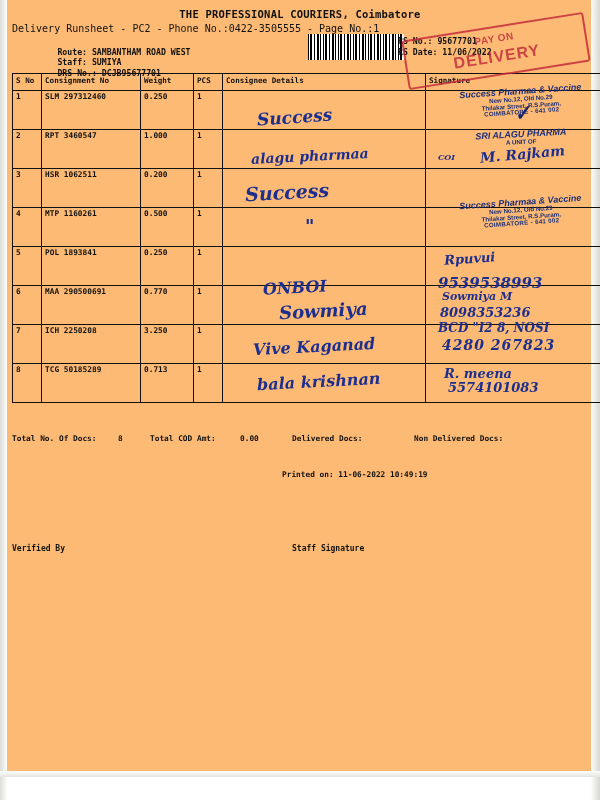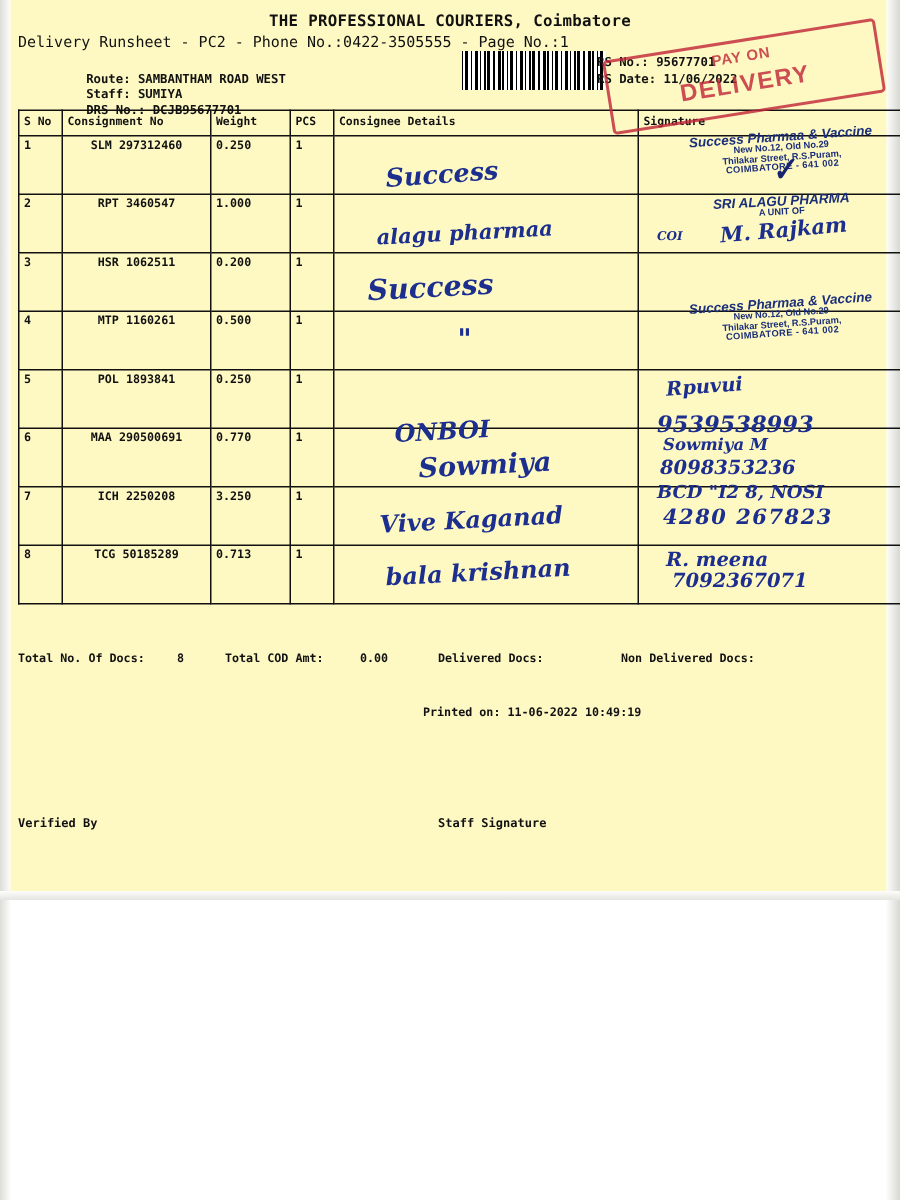--- a/index.html
+++ b/index.html
@@ -12,22 +12,22 @@
     height: 800px;
     position: relative;
     font-family: "DejaVu Sans Mono", monospace;
     color: #111;
     overflow: hidden;
   }
   .page {
     position: absolute;
     left: 0; top: 0;
     width: 600px;
-    height: 600px;
-    background: #fef9c3;
+    height: 777px;
+    background: #fdba74;
   }
   
   .scan-edge-left {
     position: absolute; left: 0; top: 0; width: 7px; height: 800px;
     background: linear-gradient(to right, #dcdcd8, #fdfdfb);
   }
   .scan-edge-right {
     position: absolute; right: 0; top: 0; width: 9px; height: 800px;
     background: linear-gradient(to left, #d7d7d3, #fdfdfb);
   }
@@ -110,21 +110,21 @@
     font-family: "DejaVu Sans Mono", monospace;
   }
   table.runsheet th {
     height: 12px;
     text-align: left;
     font-size: 7.6px;
     padding-top: 2px;
     padding-bottom: 2px;
   }
   .c-sno { width: 22px; text-align: left; }
-  .c-no { width: 92px; text-align: center; }
+  .c-no { width: 92px; }
   .c-wt { width: 46px; }
   .c-pcs { width: 22px; }
   .c-cons { width: 196px; }
   .c-sign { width: 190px; }
 
   td.sig-cell { position: relative; }
   td.cons-cell { position: relative; }
 
   
   .hand {
@@ -342,21 +342,21 @@
         <tr>
           <td class="c-sno">8</td>
           <td class="c-no">TCG 50185289</td>
           <td class="c-wt">0.713</td>
           <td class="c-pcs">1</td>
           <td class="c-cons cons-cell">
             <span class="hand" style="left:34px; top:8px; font-size:16px; transform:rotate(-3deg);">bala krishnan</span>
           </td>
           <td class="c-sign sig-cell">
             <span class="hand" style="left:18px; top:2px; font-size:13px;">R. meena</span>
-            <span class="hand" style="left:22px; top:16px; font-size:13px;">7092367071</span>
+            <span class="hand" style="left:22px; top:16px; font-size:13px;">5574101083</span>
           </td>
         </tr>
       </tbody>
     </table>
 
     <div class="footer">
       <div class="footer-row">
         <span class="fcol" style="left:0px;">Total No. Of Docs:</span>
         <span class="fcol" style="left:106px;">8</span>
         <span class="fcol" style="left:138px;">Total COD Amt:</span>

